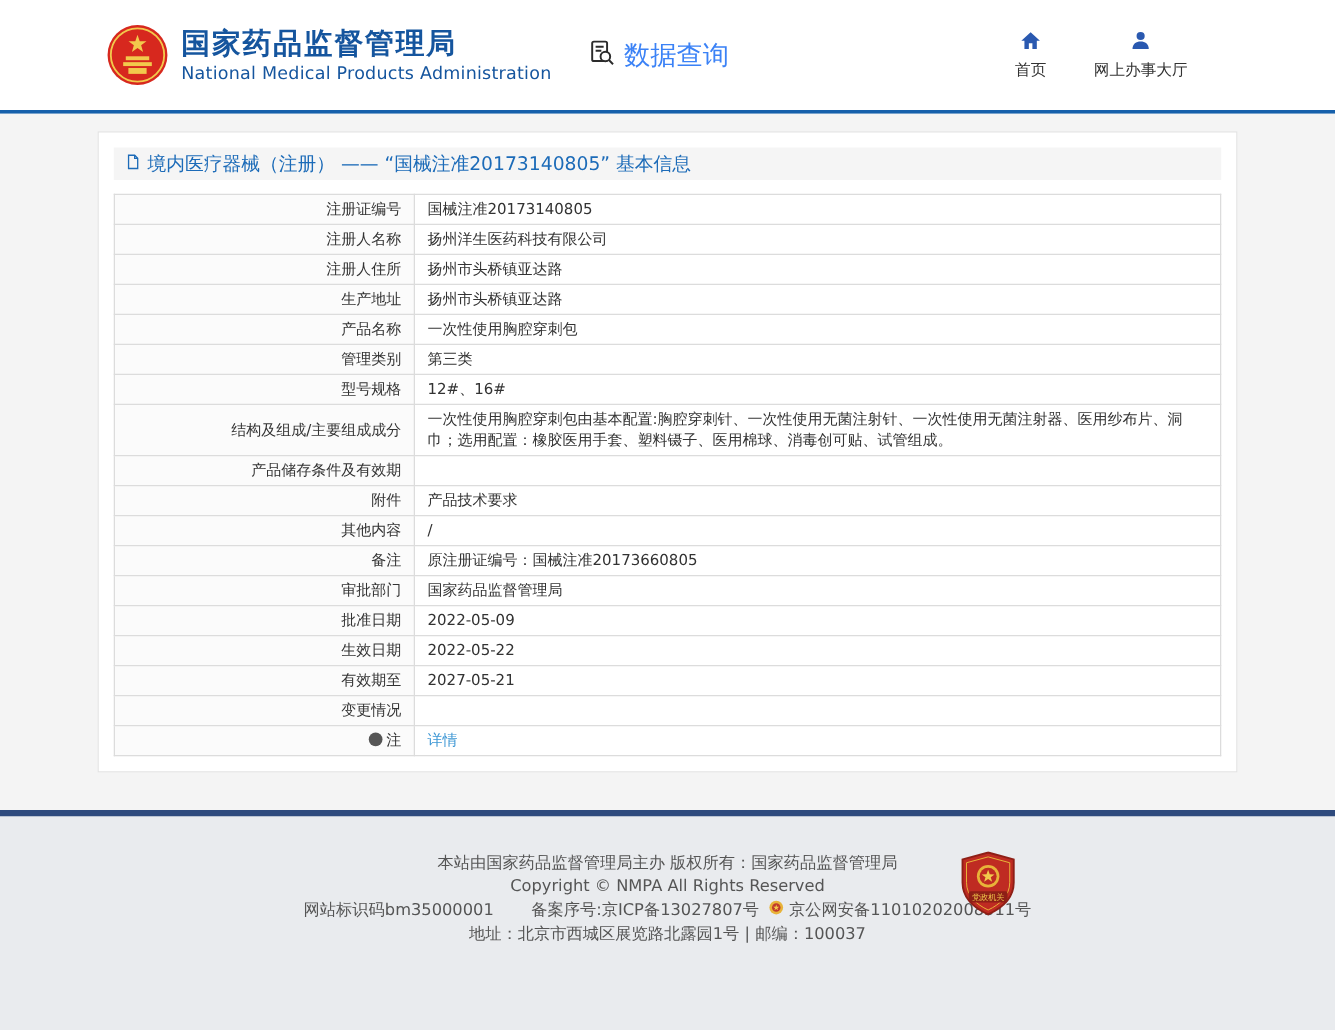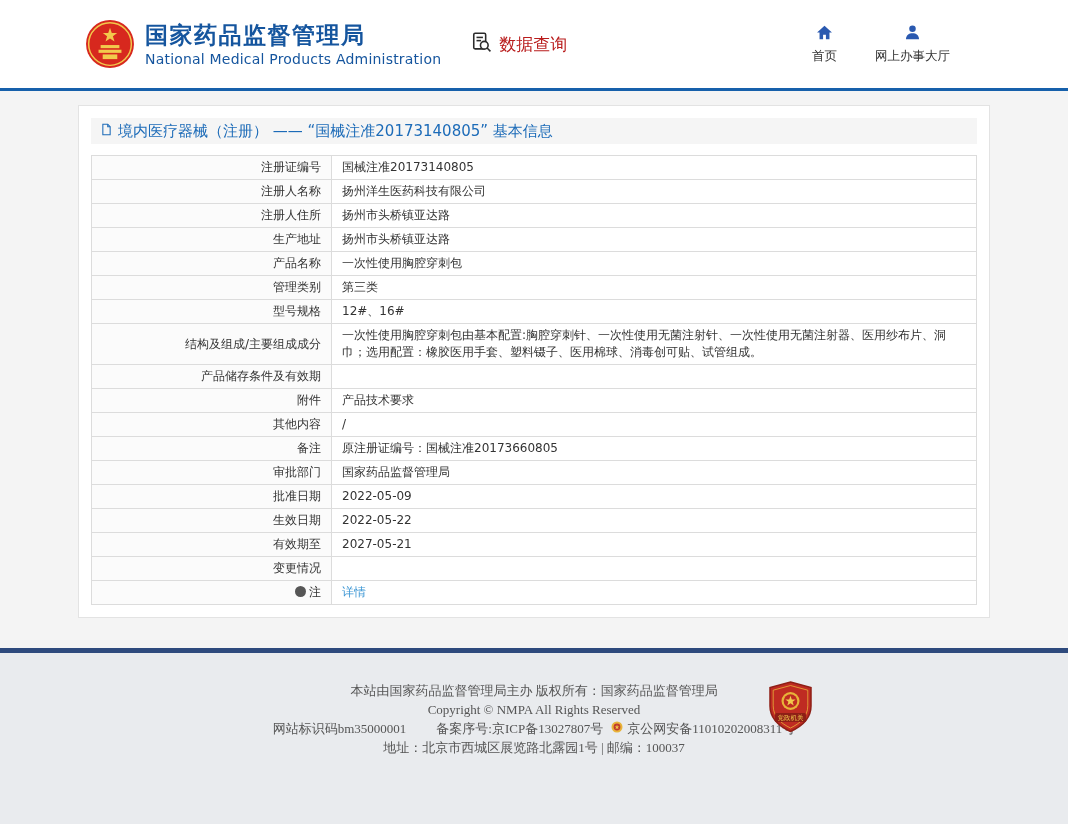--- a/index.html
+++ b/index.html
@@ -12,21 +12,21 @@
   .container { width:912px; margin:0 auto; }
 
   
   .site-header { height:88px; background:#fff; }
   .header-inner { display:flex; align-items:center; height:100%; padding:0 0 0 7px; }
   .emblem { width:50px; height:50px; flex:0 0 auto; }
   .org-names { margin-left:10px; }
   .org-cn { font-size:23px; font-weight:bold; color:#15559e; letter-spacing:1.5px; line-height:26px; }
   .org-en { font-size:14px; color:#15559e; margin-top:3px; letter-spacing:0.2px; }
   .data-query { display:flex; align-items:center; gap:6px; margin-left:30px; cursor:pointer; }
-  .data-query-text { font-size:17px; color:#b91c1c; }
+  .data-query-text { font-size:21px; color:#3b82f6; }
   .header-spacer { flex:1; }
   .top-nav { display:flex; gap:38px; margin-right:40px; }
   .nav-item { display:flex; flex-direction:column; align-items:center; gap:3px; cursor:pointer; }
   .nav-item svg { width:17px; height:17px; }
   .nav-item-label { font-size:12.5px; color:#333; }
 
   .blue-divider { height:3px; background:#1660ab; }
 
   
   .main-area { background:#f4f4f4; height:557px; padding-top:14px; }
@@ -40,21 +40,21 @@
   td.label { width:240px; text-align:right; background:#fbfbfb; }
   td.value { text-align:left; }
   .note-icon { display:inline-block; width:11px; height:11px; border-radius:50%; background:#565656; vertical-align:-1px; margin-right:3px; }
   .detail-link { color:#3c96d4; text-decoration:none; cursor:pointer; }
 
   
   .site-footer {
     height:176px; background:#e9ebee; border-top:5px solid #2e4a7d;
     position:relative; padding-top:28px;
   }
-  .footer-line { text-align:center; font-size:13px; color:#555; line-height:19px;font-family:Liberation Serif, serif; }
+  .footer-line { text-align:center; font-size:13px; color:#555; line-height:19px; }
   .footer-line3 { display:flex; justify-content:center; align-items:center; gap:8px; }
   .seg-gap { display:inline-block; width:14px; }
   .psb-item { display:inline-flex; align-items:center; gap:4px; cursor:pointer; }
   .gov-badge { position:absolute; left:768px; top:28px; width:45px; height:52px; cursor:pointer; }
 </style>
 </head>
 <body>
 
 <header class="site-header">
   <div class="container header-inner">

